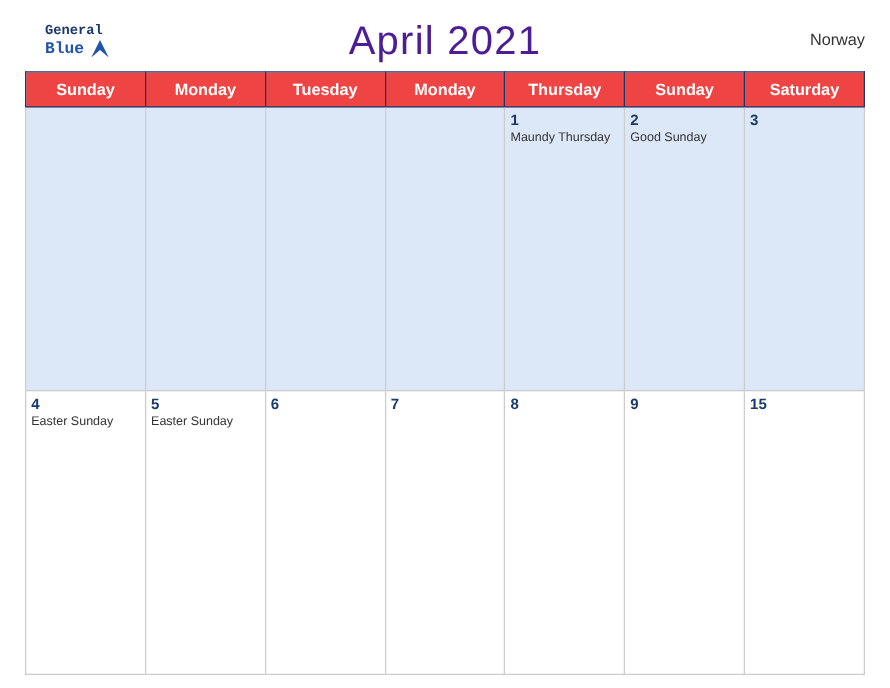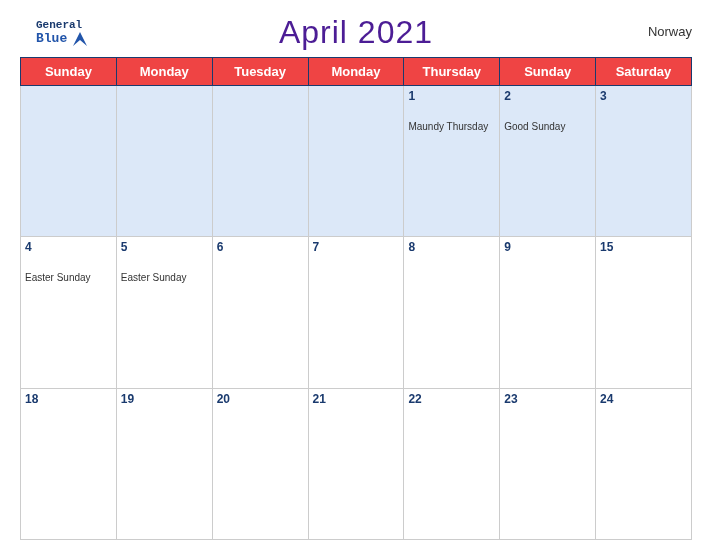--- a/index.html
+++ b/index.html
@@ -80,21 +80,21 @@
     }
     .day-number {
       font-size: 12px;
       color: #1a3a6e;
       font-weight: bold;
       display: block;
     }
     .day-event {
       font-size: 10px;
       color: #333;
-      margin-top: 18px;
+      margin-top: 2px;
       display: block;
     }
     .week-row-blue td {
       background-color: #dce8f8;
     }
     .week-row-white td {
       background-color: #ffffff;
     }
     .empty-cell {
       background-color: #ffffff;
@@ -167,37 +167,14 @@
         <td>
           <span class="day-number">8</span>
         </td>
         <td>
           <span class="day-number">9</span>
         </td>
         <td>
           <span class="day-number">15</span>
         </td>
       </tr>
-      <tr class="week-row-white">
-        <td>
-          <span class="day-number">18</span>
-        </td>
-        <td>
-          <span class="day-number">19</span>
-        </td>
-        <td>
-          <span class="day-number">20</span>
-        </td>
-        <td>
-          <span class="day-number">21</span>
-        </td>
-        <td>
-          <span class="day-number">22</span>
-        </td>
-        <td>
-          <span class="day-number">23</span>
-        </td>
-        <td>
-          <span class="day-number">24</span>
-        </td>
-      </tr>
     </tbody>
 </table>
 
 </body></html>

